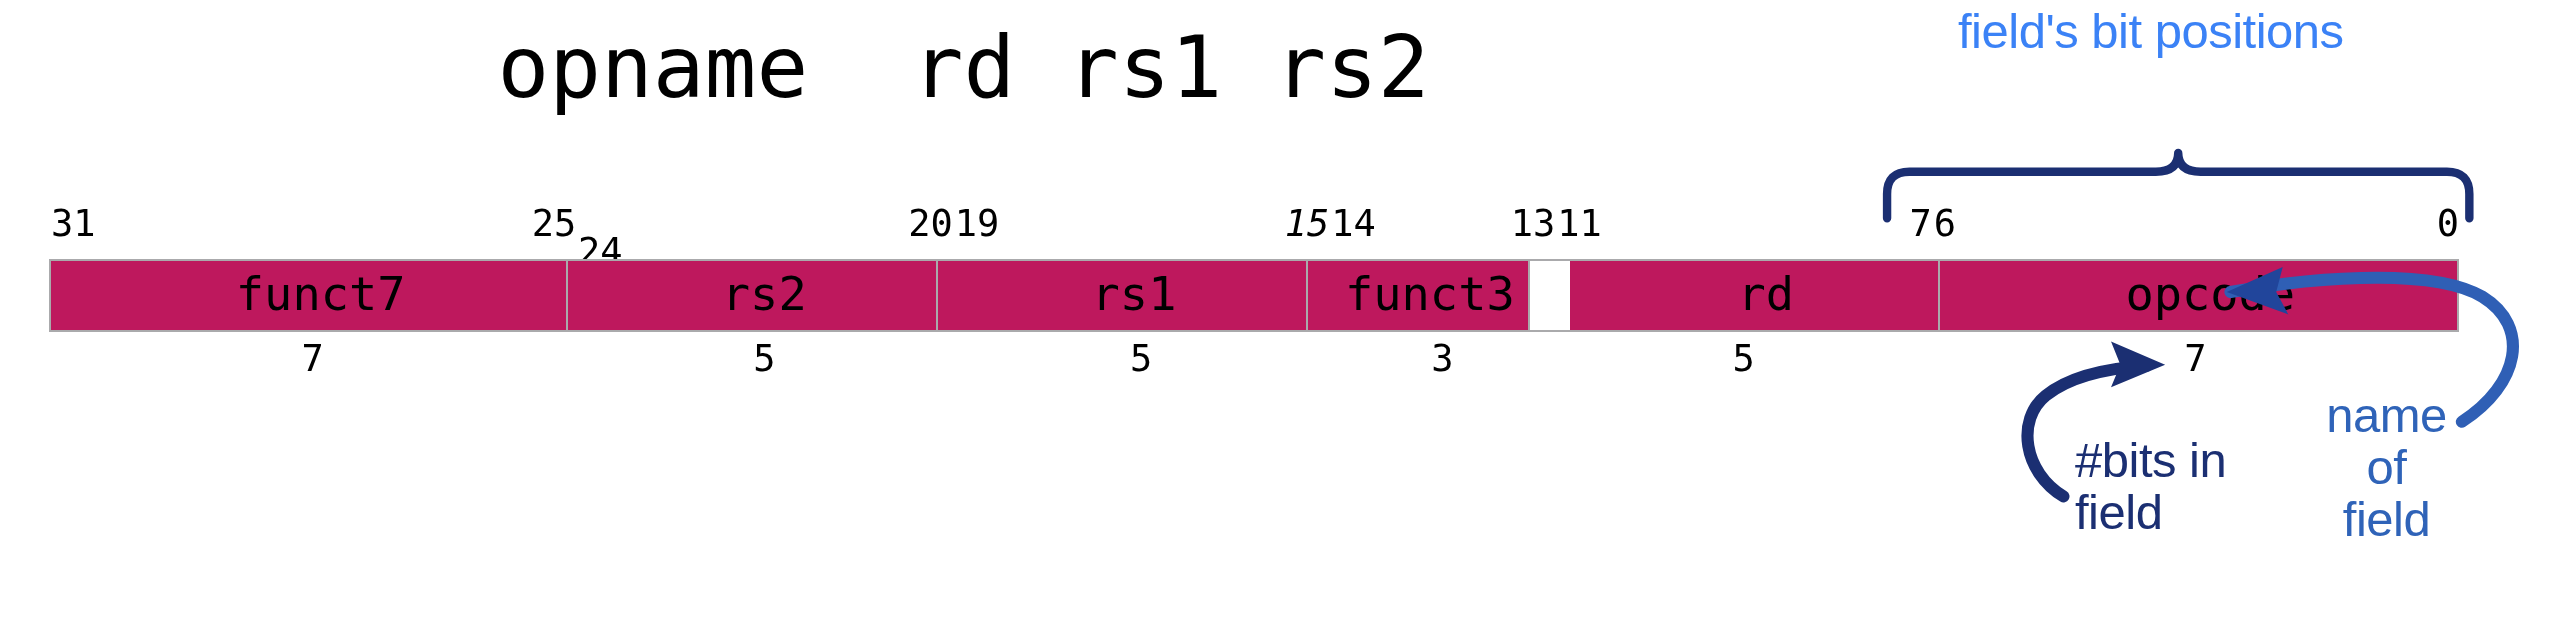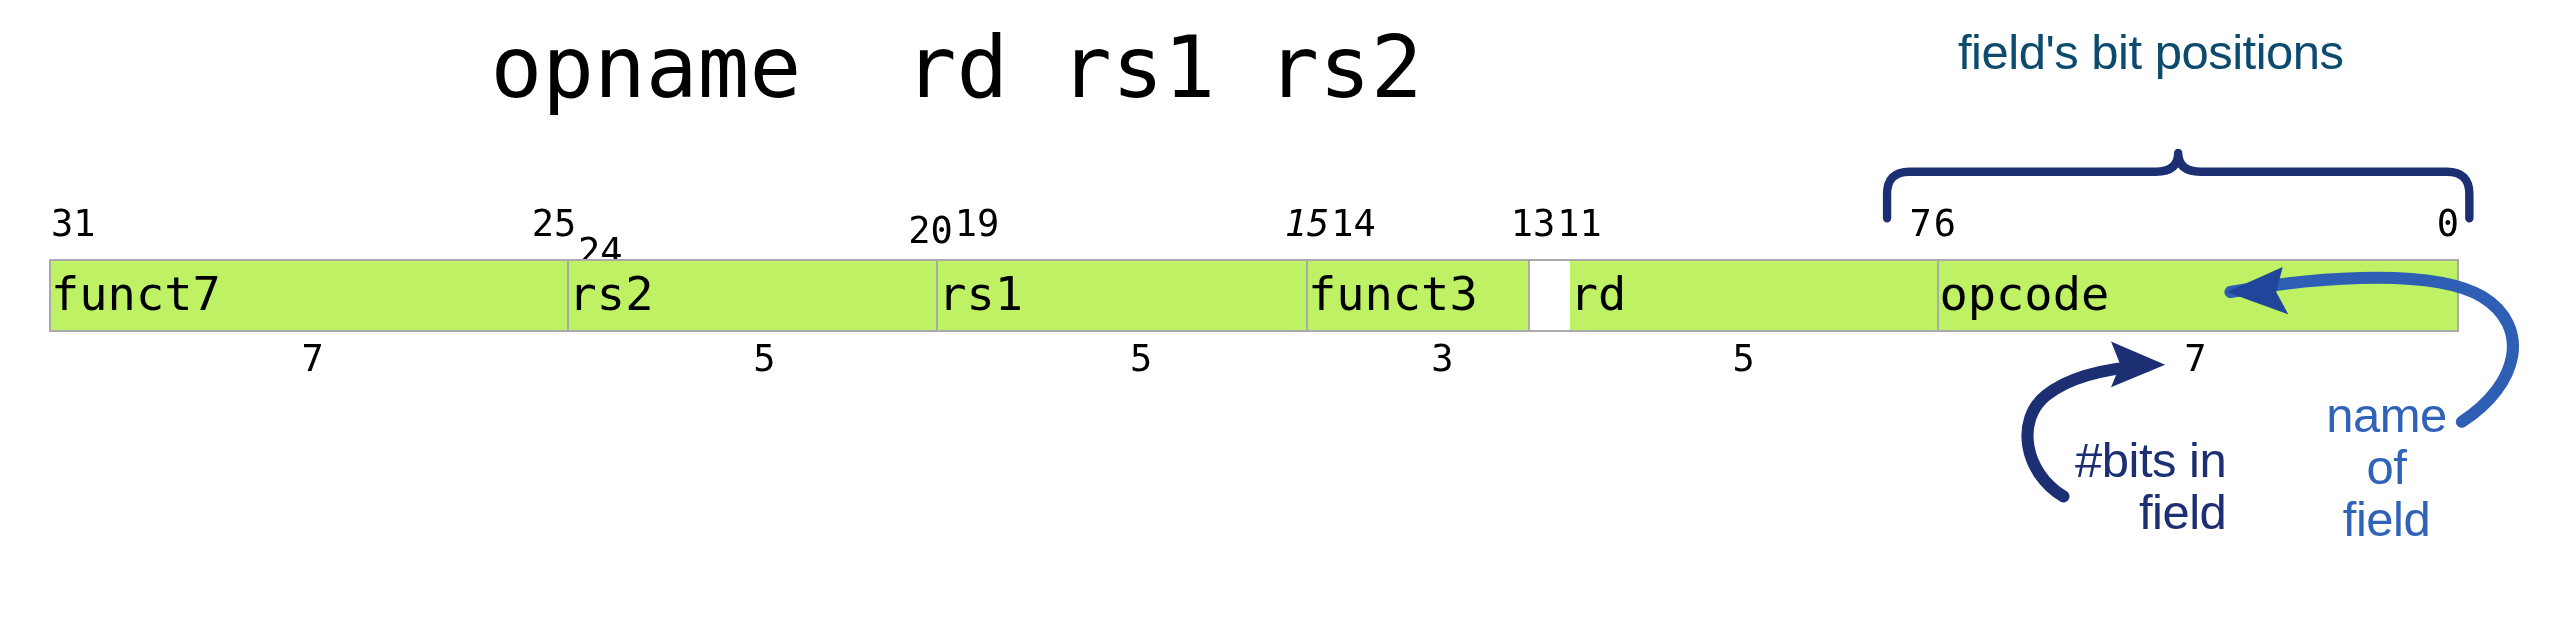--- a/index.html
+++ b/index.html
@@ -13,21 +13,21 @@
     width: 2576px;
     height: 628px;
     background: #ffffff;
     overflow: hidden;
     font-family: "DejaVu Sans", sans-serif;
   }
 
   
   #asm-title {
     position: absolute;
-    left: 0;
+    left: 7px;
     top: 24px;
     width: 1913px;
     text-align: center;
     font-family: "DejaVu Sans Mono", monospace;
     font-size: 86px;
     line-height: 1.0;
     color: #000000;
     white-space: pre;
     letter-spacing: 0px;
   }
@@ -61,24 +61,26 @@
     height: 73px;
     display: flex;
     border: 2.8px solid #aaaaac;
     box-sizing: border-box;
     background: #ffffff;
   }
   .field-cell {
     position: relative;
     display: flex;
     align-items: center;
+    justify-content: center;
     border-right: 2.8px solid #aaaaac;
     box-sizing: border-box;
     height: 100%;
-    background: #bef264;
+    background: #be185d;
+    padding-left: 24px;
   }
   .field-cell:last-child { border-right: none; }
   .field-label {
     font-family: "DejaVu Sans Mono", monospace;
     font-size: 47px;
     line-height: 49px;
     color: #000000;
     white-space: pre;
     position: relative;
     top: -1.9px;
@@ -110,31 +112,31 @@
   
   .callout {
     position: absolute;
     font-family: "Liberation Sans", sans-serif;
     font-weight: 400;
     white-space: pre-line;
     line-height: 1.06;
   }
   #callout-bitpos {
     left: 1958px;
-    top: 27px;
+    top: 6px;
     font-size: 49px;
-    color: #0c4a6e;
+    color: #3b82f6;
     letter-spacing: -0.5px;
   }
   #callout-nbits {
     left: 2075px;
     top: 435px;
     font-size: 49px;
     color: #1b2f72;
-    text-align: right;
+    text-align: left;
     letter-spacing: -0.5px;
   }
   #callout-name {
     left: 2298px;
     top: 390px;
     font-size: 49px;
     color: #2f63b8;
     text-align: center;
     width: 177px;
     letter-spacing: -0.5px;
@@ -154,21 +156,21 @@
 <body>
 
 <div id="stage">
 
   <div id="asm-title">opname  rd rs1 rs2</div>
 
   <div id="bit-ruler">
       <span class="bitnum left" style="left: 0%;">31</span>
       <span class="bitnum right" style="left: 21.875%;">25</span>
       <span class="bitnum left" style="left: 21.875%; margin-top: 28px;">24</span>
-      <span class="bitnum right" style="left: 37.5%; margin-top: 7px;">20</span>
+      <span class="bitnum right" style="left: 37.5%;">20</span>
       <span class="bitnum left" style="left: 37.5%; text-align: center;">19</span>
       <span class="bitnum right" style="left: 53.125%; font-style: italic;">15</span>
       <span class="bitnum left" style="left: 53.125%;">14</span>
       <span class="bitnum right" style="left: 62.5%;">13</span>
       <span class="bitnum left" style="left: 62.5%;">11</span>
       <span class="bitnum right" style="left: 78.125%;">7</span>
       <span class="bitnum left" style="left: 78.125%;">6</span>
       <span class="bitnum right" style="left: 100%;">0</span>
     </div>
 

